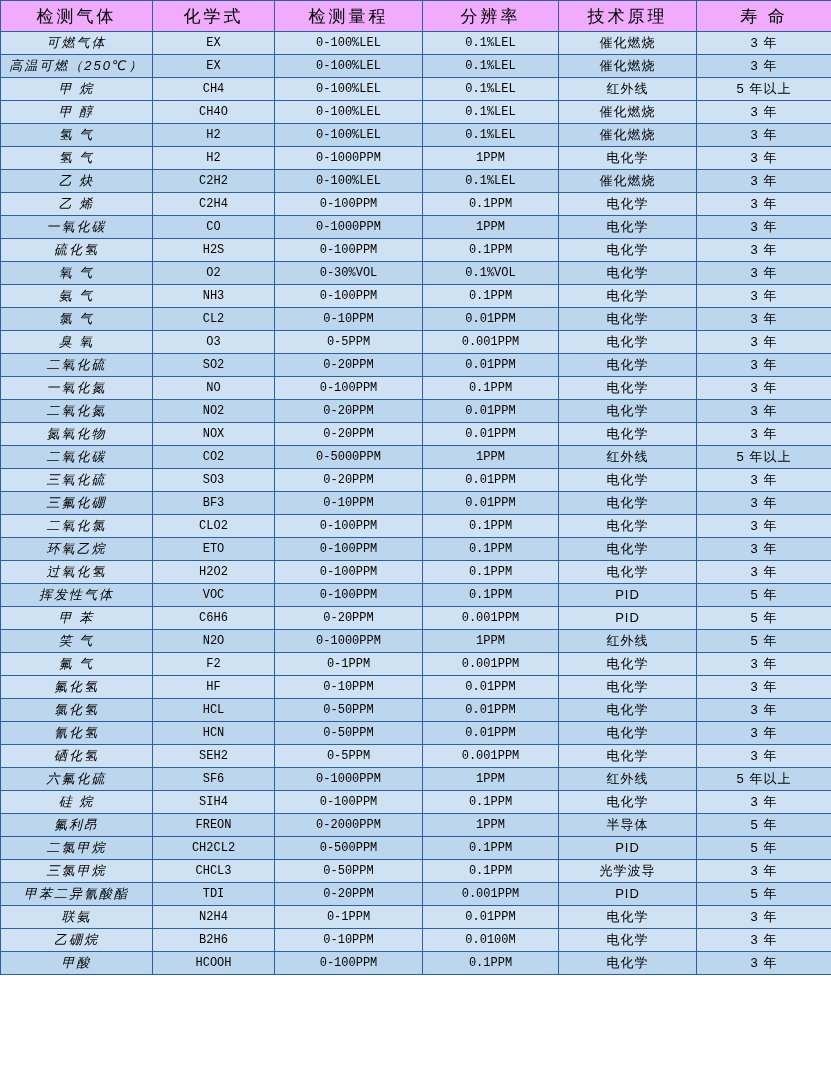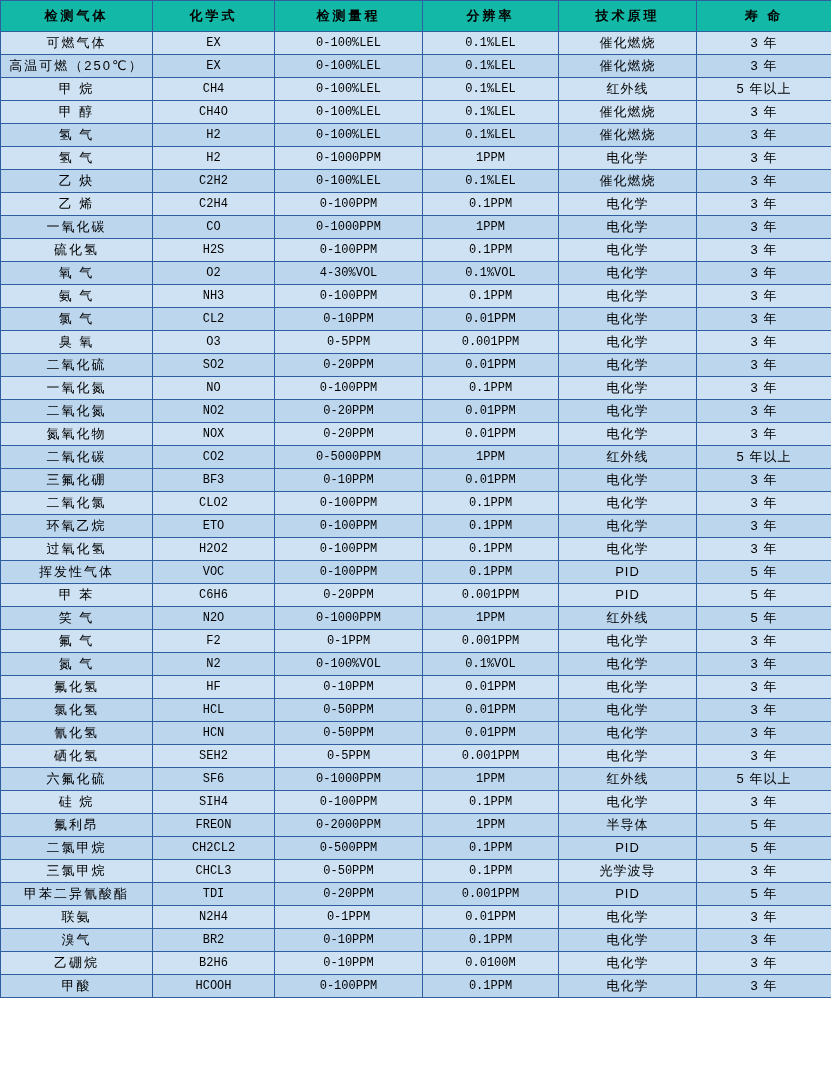--- a/index.html
+++ b/index.html
@@ -25,35 +25,35 @@
 
   #gas-table th, #gas-table td {
     border: 1px solid #2f5fa0;
     text-align: center;
     vertical-align: middle;
     color: #000000;
     white-space: nowrap;
     overflow: hidden;
   }
   #gas-table thead th {
-    background: #14b8a6;
+    background: #f0abfc;
     height: 28px;
-    font-size: 13px;
-    font-weight: bold;
+    font-size: 17px;
+    font-weight: normal;
     letter-spacing: 3px;
   }
   #gas-table tbody td {
     height: 20px;
     font-size: 13px;
     line-height: 20px;
   }
   #gas-table tbody tr.odd td { background: #cfe2f3; }
   #gas-table tbody tr.even td { background: #bcd6ee; }
 
-  #gas-table tbody td.name { letter-spacing: 2px; }
+  #gas-table tbody td.name { letter-spacing: 2px; font-style: italic; }
   #gas-table tbody td.formula,
   #gas-table tbody td.range,
   #gas-table tbody td.resolution {
     font-family: "Liberation Mono", "DejaVu Sans Mono", monospace;
     font-size: 12px;
     letter-spacing: 0px;
   }
   #gas-table tbody td.principle { letter-spacing: 1px; }
   #gas-table tbody td.life { letter-spacing: 1px; }
 </style>
@@ -156,21 +156,21 @@
         <td class="name">硫化氢</td>
         <td class="formula">H2S</td>
         <td class="range">0-100PPM</td>
         <td class="resolution">0.1PPM</td>
         <td class="principle">电化学</td>
         <td class="life">3 年</td>
       </tr>
       <tr class="even">
         <td class="name">氧 气</td>
         <td class="formula">O2</td>
-        <td class="range">4-30%VOL</td>
+        <td class="range">0-30%VOL</td>
         <td class="resolution">0.1%VOL</td>
         <td class="principle">电化学</td>
         <td class="life">3 年</td>
       </tr>
       <tr class="odd">
         <td class="name">氨 气</td>
         <td class="formula">NH3</td>
         <td class="range">0-100PPM</td>
         <td class="resolution">0.1PPM</td>
         <td class="principle">电化学</td>
@@ -225,20 +225,28 @@
         <td class="life">3 年</td>
       </tr>
       <tr class="even">
         <td class="name">二氧化碳</td>
         <td class="formula">CO2</td>
         <td class="range">0-5000PPM</td>
         <td class="resolution">1PPM</td>
         <td class="principle">红外线</td>
         <td class="life">5 年以上</td>
       </tr>
+      <tr class="odd">
+        <td class="name">三氧化硫</td>
+        <td class="formula">SO3</td>
+        <td class="range">0-20PPM</td>
+        <td class="resolution">0.01PPM</td>
+        <td class="principle">电化学</td>
+        <td class="life">3 年</td>
+      </tr>
       <tr class="even">
         <td class="name">三氟化硼</td>
         <td class="formula">BF3</td>
         <td class="range">0-10PPM</td>
         <td class="resolution">0.01PPM</td>
         <td class="principle">电化学</td>
         <td class="life">3 年</td>
       </tr>
       <tr class="odd">
         <td class="name">二氧化氯</td>
@@ -289,28 +297,20 @@
         <td class="life">5 年</td>
       </tr>
       <tr class="odd">
         <td class="name">氟 气</td>
         <td class="formula">F2</td>
         <td class="range">0-1PPM</td>
         <td class="resolution">0.001PPM</td>
         <td class="principle">电化学</td>
         <td class="life">3 年</td>
       </tr>
-      <tr class="even">
-        <td class="name">氮 气</td>
-        <td class="formula">N2</td>
-        <td class="range">0-100%VOL</td>
-        <td class="resolution">0.1%VOL</td>
-        <td class="principle">电化学</td>
-        <td class="life">3 年</td>
-      </tr>
       <tr class="odd">
         <td class="name">氟化氢</td>
         <td class="formula">HF</td>
         <td class="range">0-10PPM</td>
         <td class="resolution">0.01PPM</td>
         <td class="principle">电化学</td>
         <td class="life">3 年</td>
       </tr>
       <tr class="even">
         <td class="name">氯化氢</td>
@@ -385,28 +385,20 @@
         <td class="life">5 年</td>
       </tr>
       <tr class="odd">
         <td class="name">联氨</td>
         <td class="formula">N2H4</td>
         <td class="range">0-1PPM</td>
         <td class="resolution">0.01PPM</td>
         <td class="principle">电化学</td>
         <td class="life">3 年</td>
       </tr>
-      <tr class="even">
-        <td class="name">溴气</td>
-        <td class="formula">BR2</td>
-        <td class="range">0-10PPM</td>
-        <td class="resolution">0.1PPM</td>
-        <td class="principle">电化学</td>
-        <td class="life">3 年</td>
-      </tr>
       <tr class="odd">
         <td class="name">乙硼烷</td>
         <td class="formula">B2H6</td>
         <td class="range">0-10PPM</td>
         <td class="resolution">0.0100M</td>
         <td class="principle">电化学</td>
         <td class="life">3 年</td>
       </tr>
       <tr class="even">
         <td class="name">甲酸</td>

